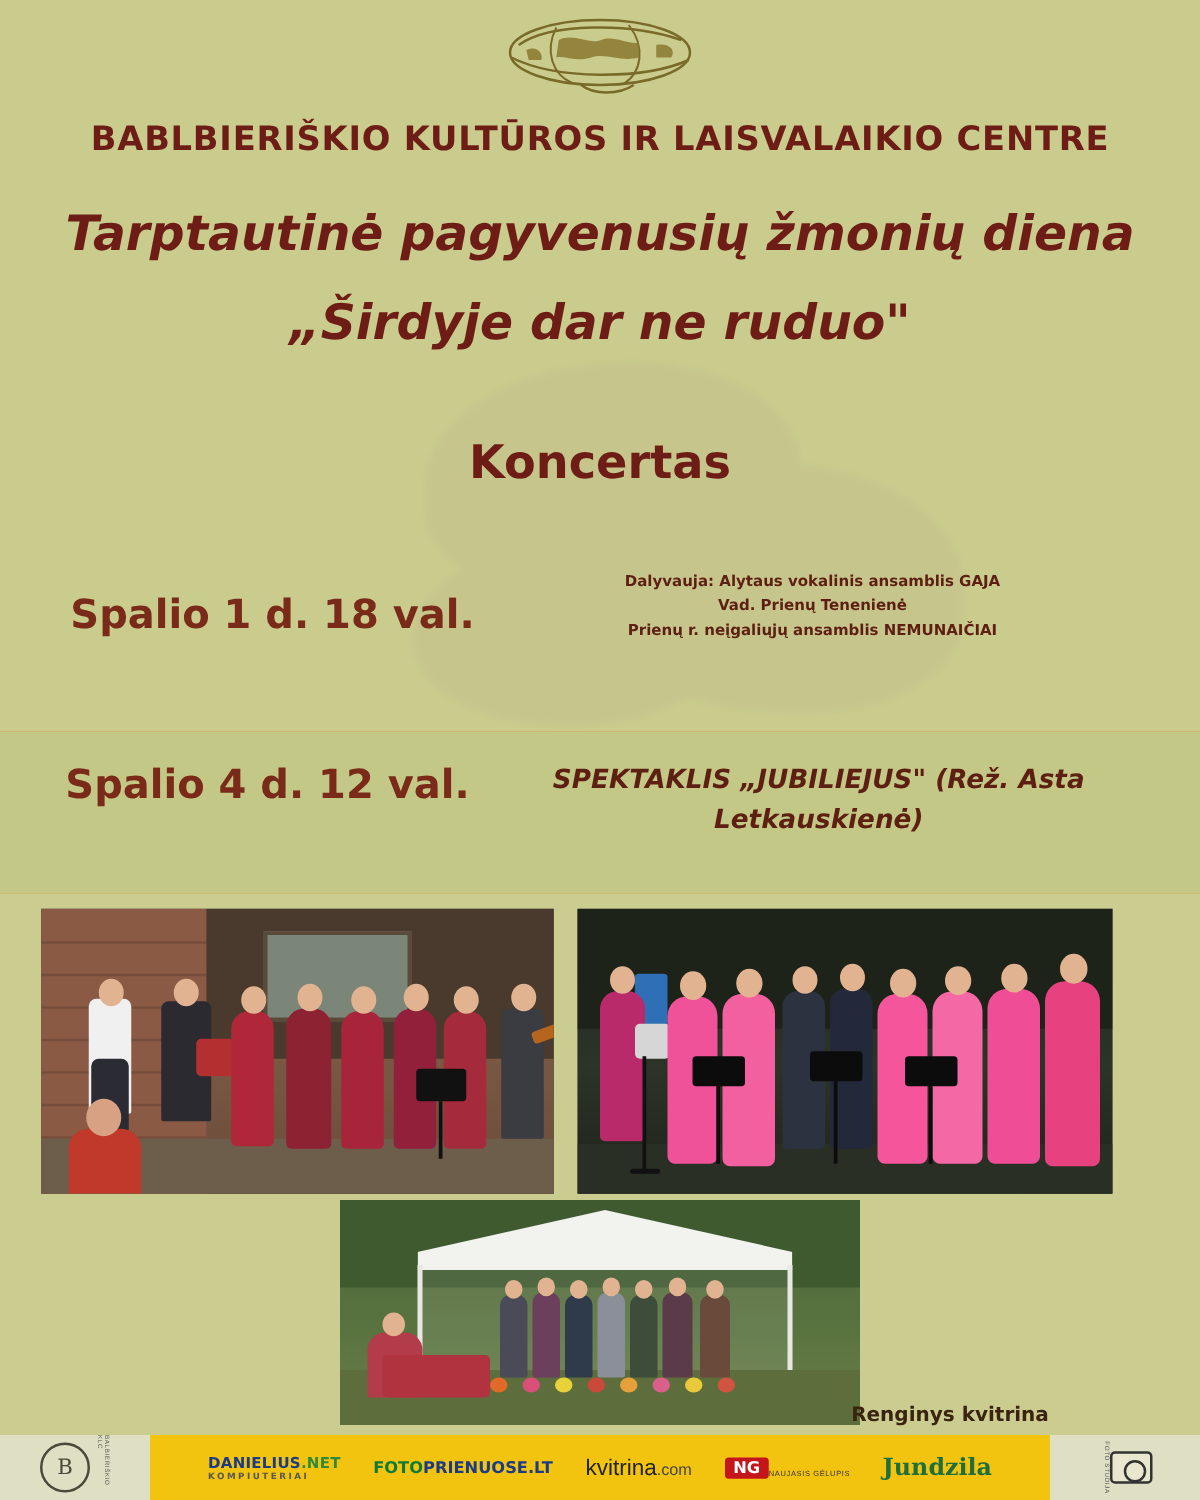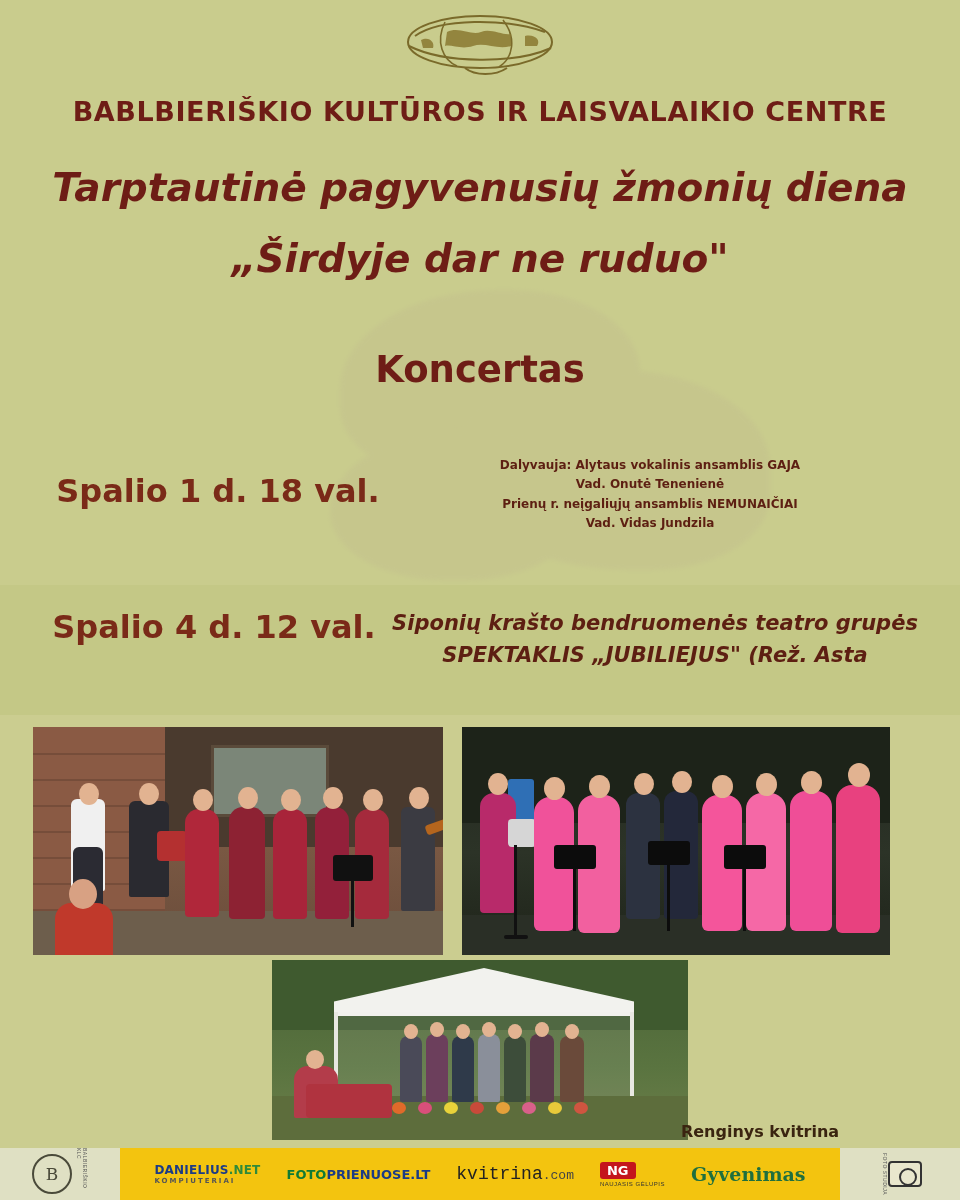--- a/index.html
+++ b/index.html
@@ -181,24 +181,24 @@
   .footer .mid {
     flex: 1; height: 52px; display: flex; align-items: center;
     justify-content: center; gap: 26px;
   }
   .logo-txt { font-size: 14px; font-weight: bold; font-family: "DejaVu Sans", sans-serif; white-space: nowrap; }
   .l-danielius { color:#1b3b86; font-size:12px; letter-spacing:0.2px;}
   .l-danielius .net { color:#2f8a3a; }
   .l-danielius .sub { display:block; color:#555; font-size:7px; letter-spacing:2px; font-weight:bold;}
   .l-gera { color:#0f7a34; font-size:13px; }
   .l-gera .pr { color:#1b3b86; }
-  .l-kvitrina { color:#222; font-size:18px; font-weight:normal; font-family:Liberation Mono, monospace;}
+  .l-kvitrina { color:#222; font-size:18px; font-weight:normal; font-family:Liberation Sans, sans-serif;}
   .l-kvitrina .com { color:#444; font-size:13px;}
   .ng-badge {
-    display:flex; flex-direction:column; align-items:flex-start; line-height:1;
+    display:flex; flex-direction:row; align-items:flex-end; line-height:1;
   }
   .ng-badge .ng {
     background:#c4151c; color:#fff; font-size:13px; font-weight:bold;
     padding:2px 7px; border-radius:3px; font-family:"DejaVu Sans", sans-serif;
   }
   .ng-badge .ngsub { font-size:6px; color:#333; margin-top:2px; letter-spacing:0.5px;}
   .l-gyvenimas { color:#1f6f3e; font-size:19px; font-family:"DejaVu Serif", serif; font-weight:bold;}
   .cam-icon { width:34px; height:26px; border:2px solid #333; border-radius:4px; position:relative; background:#e9e7cd;}
   .cam-icon:after{ content:""; position:absolute; left:9px; top:5px; width:14px; height:14px; border:2px solid #333; border-radius:50%;}
   .cap-left-badge { width:40px; height:40px; border:2px solid #4a4a3a; border-radius:50%; display:flex; align-items:center; justify-content:center; color:#4a4a3a; font-size:17px; font-family:"DejaVu Serif", serif; }
@@ -237,29 +237,28 @@
     <div class="venue">BABLBIERIŠKIO KULTŪROS IR LAISVALAIKIO CENTRE</div>
 
     <div class="title-main">Tarptautinė pagyvenusių žmonių diena</div>
     <div class="title-sub">„Širdyje dar ne ruduo"</div>
 
     <div class="koncertas">Koncertas</div>
 
     <div class="date1">Spalio 1 d.  18 val.</div>
     <div class="perf-list">
       <div>Dalyvauja: Alytaus vokalinis ansamblis GAJA</div>
-      <div>Vad. Onutė Tenenienė</div>
+      <div>Vad. Prienų Tenenienė</div>
       <div>Prienų r. neįgaliųjų ansamblis NEMUNAIČIAI</div>
-      <div>Vad. Vidas Jundzila</div>
     </div>
 
     <div class="date2">Spalio 4 d.  12 val.</div>
     <div class="spect">
-      <div>Siponių krašto bendruomenės  teatro grupės</div>
       <div>SPEKTAKLIS „JUBILIEJUS" (Rež. Asta</div>
+      <div>Letkauskienė)</div>
     </div>
 
     <div class="photo photo-1">
       <div class="p1-wall"></div>
       <div class="p1-dark"></div>
       <div class="p1-win"></div>
       <div class="p1-brick">
         <div class="p1-brickline" style="top:26px"></div>
         <div class="p1-brickline" style="top:52px"></div>
         <div class="p1-brickline" style="top:78px"></div>
@@ -400,21 +399,21 @@
 
       <div class="logo-txt l-kvitrina">
         <span>kvitrina</span><span class="com">.com</span>
       </div>
 
       <div class="ng-badge">
         <span class="ng">NG</span>
         <span class="ngsub">NAUJASIS GĖLUPIS</span>
       </div>
 
-      <div class="logo-txt l-gyvenimas">Gyvenimas</div>
+      <div class="logo-txt l-gyvenimas">Jundzila</div>
     </div>
 
     <div class="cap">
       <div class="vert-txt">FOTO STUDIJA</div>
       <div class="cam-icon"></div>
     </div>
   </div>
 
 </div>
 

